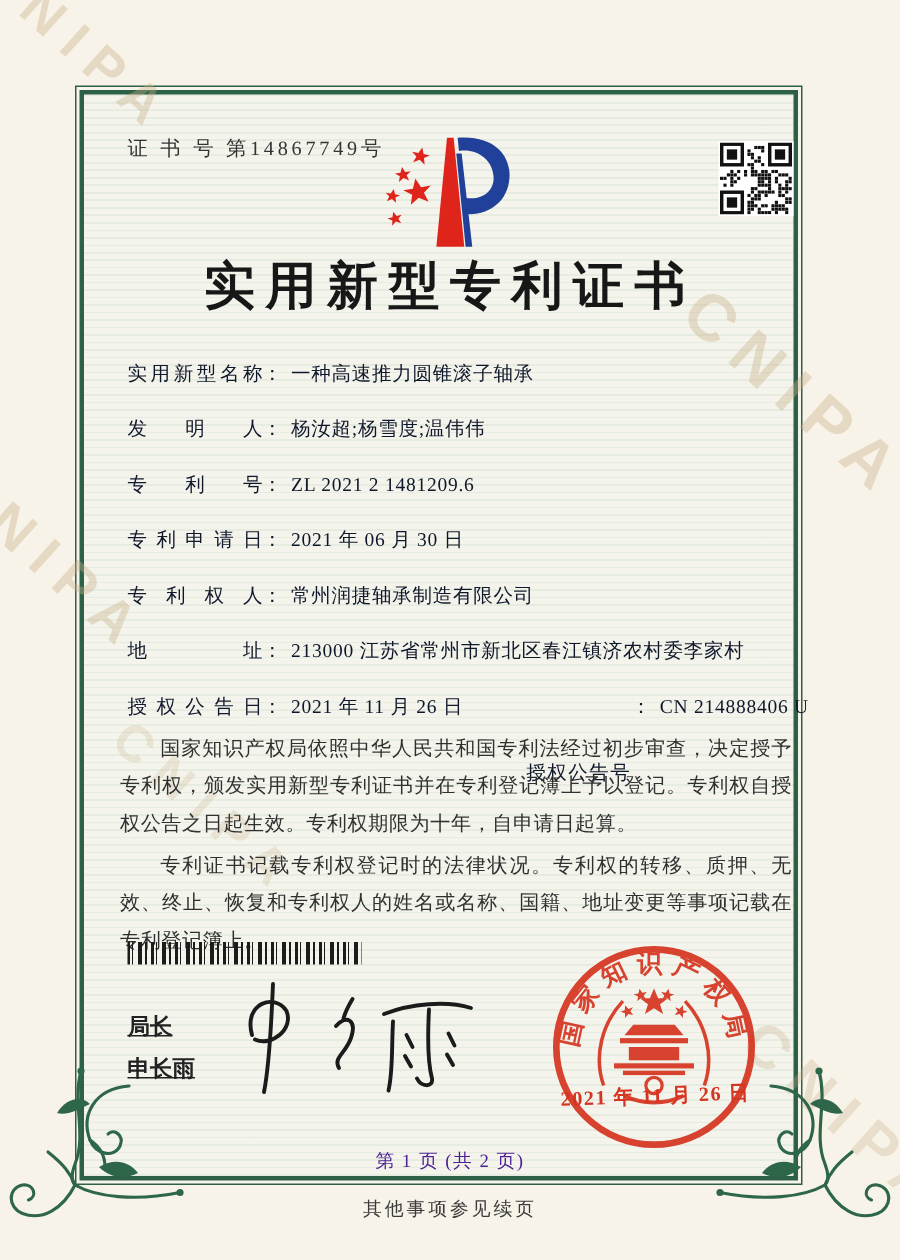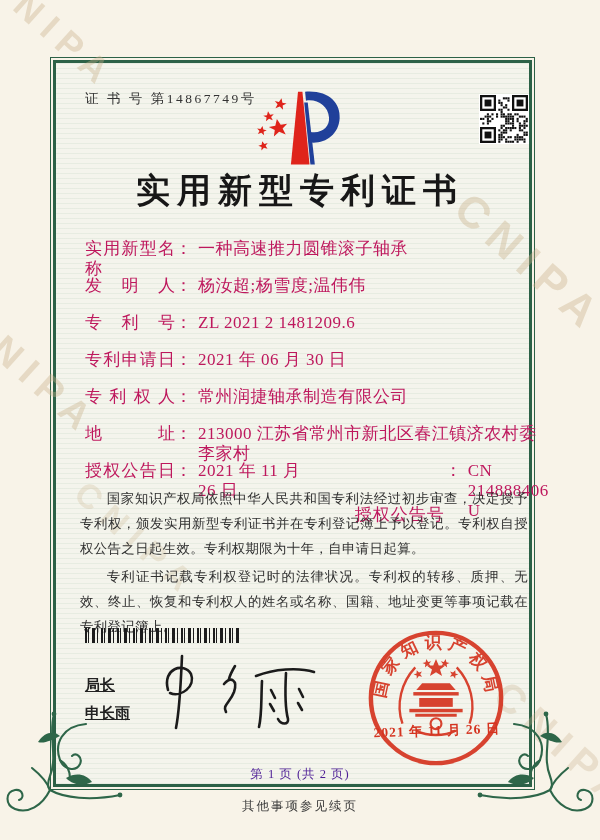--- a/index.html
+++ b/index.html
@@ -32,21 +32,21 @@
   .content{position:absolute;inset:0;z-index:2;}
 
   .cert-no{position:absolute;left:85px;top:90px;font-size:13.5px;letter-spacing:2.5px;color:#333;}
 
   .logo{position:absolute;left:252px;top:90px;width:92px;height:78px;}
   .qr{position:absolute;left:479px;top:94px;width:48px;height:48px;background:#fff;padding:1px;}
 
   .title{position:absolute;left:0;right:0;top:168px;text-align:center;font-size:34px;
          font-weight:bold;letter-spacing:7px;color:#171717;}
 
-  .fields{position:absolute;left:85px;right:58px;top:239px;font-size:17px;color:#be185d;}
+  .fields{position:absolute;left:85px;right:58px;top:239px;font-size:13px;color:#0f172a;}
   .frow{height:37px;display:flex;align-items:flex-start;line-height:20px;}
   .flabel{display:inline-block;width:90px;text-align:justify;text-align-last:justify;flex:none;}
   .fcolon{flex:none;margin-right:6px;}
   .fvalue{letter-spacing:0.5px;}
   .fcol2{margin-left:42px;display:flex;}
   .fcol2 .flabel{width:auto;letter-spacing:1px;margin-top:44px;}
 
   .paras{position:absolute;left:80px;right:60px;top:487px;font-size:13.4px;line-height:1.86;
          color:#303030;text-align:justify;}
   .paras p{margin:0 12px 3px 0;text-indent:2em;letter-spacing:0.4px;}

